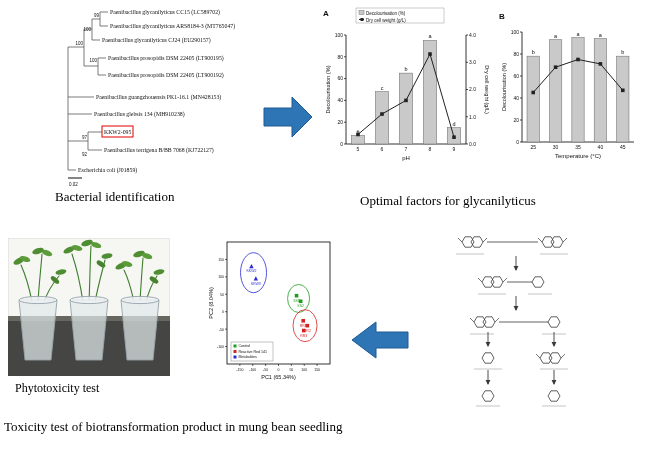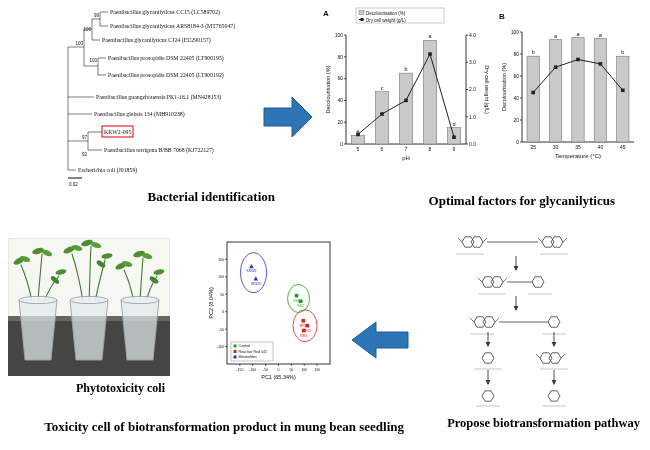--- a/index.html
+++ b/index.html
@@ -1,19 +1,19 @@
 <!DOCTYPE html>
 <html><head>
 <meta charset="utf-8">
 <style>
   *{margin:0;padding:0;box-sizing:border-box}
   html,body{background:#fff}
   #fig{position:relative;width:650px;height:450px;background:#fff;overflow:hidden;font-family:"Liberation Serif",serif}
   .abs{position:absolute}
-  .caption{font-weight:bold;color:#000;text-align:right;line-height:1.15}
+  .caption{font-weight:normal;color:#000;text-align:left;line-height:1.15}
 </style>
 </head>
 <body>
 
 <div id="fig">
 
   <svg id="treeSvg" class="abs" style="left:38px;top:2px" width="270" height="192">
       <line x1="62" y1="10" x2="70" y2="10" stroke="#444" stroke-width="0.7"></line>
       <line x1="62" y1="24" x2="70" y2="24" stroke="#444" stroke-width="0.7"></line>
       <line x1="62" y1="10" x2="62" y2="24" stroke="#444" stroke-width="0.7"></line>
@@ -196,21 +196,21 @@
     </g>
     <g>
       <path d="M11,62 L17,122 L43,122 L49,62 Z" fill="rgba(225,231,234,0.72)" stroke="#95a3a9" stroke-width="0.9"></path>
       <ellipse cx="30" cy="62" rx="19" ry="3.6" fill="rgba(238,242,244,0.85)" stroke="#95a3a9" stroke-width="0.9"></ellipse>
       <path d="M62,62 L68,122 L94,122 L100,62 Z" fill="rgba(225,231,234,0.72)" stroke="#95a3a9" stroke-width="0.9"></path>
       <ellipse cx="81" cy="62" rx="19" ry="3.6" fill="rgba(238,242,244,0.85)" stroke="#95a3a9" stroke-width="0.9"></ellipse>
       <path d="M113,62 L119,122 L145,122 L151,62 Z" fill="rgba(225,231,234,0.72)" stroke="#95a3a9" stroke-width="0.9"></path>
       <ellipse cx="132" cy="62" rx="19" ry="3.6" fill="rgba(238,242,244,0.85)" stroke="#95a3a9" stroke-width="0.9"></ellipse>
     </g>
   </svg>
-  <div class="abs caption" style="left:15px;top:382px;width:150px;font-size:12px">Phytotoxicity coli</div>
+  <div class="abs caption" style="left:15px;top:382px;width:150px;font-size:12px">Phytotoxicity test</div>
 
   <svg id="chartPCA" class="abs" style="left:203px;top:236px" width="135" height="152">
       <rect x="24" y="6" width="103" height="122" fill="#fff" stroke="#000" stroke-width="0.8"></rect>
       <line x1="36.875" y1="128" x2="36.875" y2="130" stroke="#000" stroke-width="0.6"></line>
       <text x="36.875" y="135" font-size="3.5" text-anchor="middle" fill="#111" font-family="&quot;Liberation Sans&quot;,sans-serif">-150</text>
       <line x1="49.75" y1="128" x2="49.75" y2="130" stroke="#000" stroke-width="0.6"></line>
       <text x="49.75" y="135" font-size="3.5" text-anchor="middle" fill="#111" font-family="&quot;Liberation Sans&quot;,sans-serif">-100</text>
       <line x1="62.625" y1="128" x2="62.625" y2="130" stroke="#000" stroke-width="0.6"></line>
       <text x="62.625" y="135" font-size="3.5" text-anchor="middle" fill="#111" font-family="&quot;Liberation Sans&quot;,sans-serif">-50</text>
       <line x1="75.5" y1="128" x2="75.5" y2="130" stroke="#000" stroke-width="0.6"></line>
@@ -305,17 +305,16 @@
       <line x1="46" y1="143" x2="74" y2="143" stroke="#b5b5b5" stroke-width="0.8"></line>
       <line x1="112" y1="143" x2="140" y2="143" stroke="#b5b5b5" stroke-width="0.8"></line>
       <line x1="60" y1="144" x2="60" y2="158" stroke="#3a3a3a" stroke-width="0.9" marker-end="url(#ah)"></line>
       <line x1="126" y1="144" x2="126" y2="158" stroke="#3a3a3a" stroke-width="0.9" marker-end="url(#ah)"></line>
       <use href="#hx" x="60" y="170"></use>
       <use href="#hx" x="126" y="170"></use>
       <line x1="48" y1="180" x2="72" y2="180" stroke="#b5b5b5" stroke-width="0.8"></line>
       <line x1="114" y1="180" x2="138" y2="180" stroke="#b5b5b5" stroke-width="0.8"></line>
     </g>
   </svg>
-  <div class="abs caption" style="left:415px;top:416px;width:225px;font-size:12.5px">Propose biotransformation pathway</div>
-
-  <div class="abs caption" style="left:4px;top:420px;width:400px;font-size:13px">Toxicity cell of biotransformation product  in mung bean seedling</div>
+
+  <div class="abs caption" style="left:4px;top:420px;width:400px;font-size:13px">Toxicity test of biotransformation product  in mung bean seedling</div>
 
 </div>
 
 </body></html>

